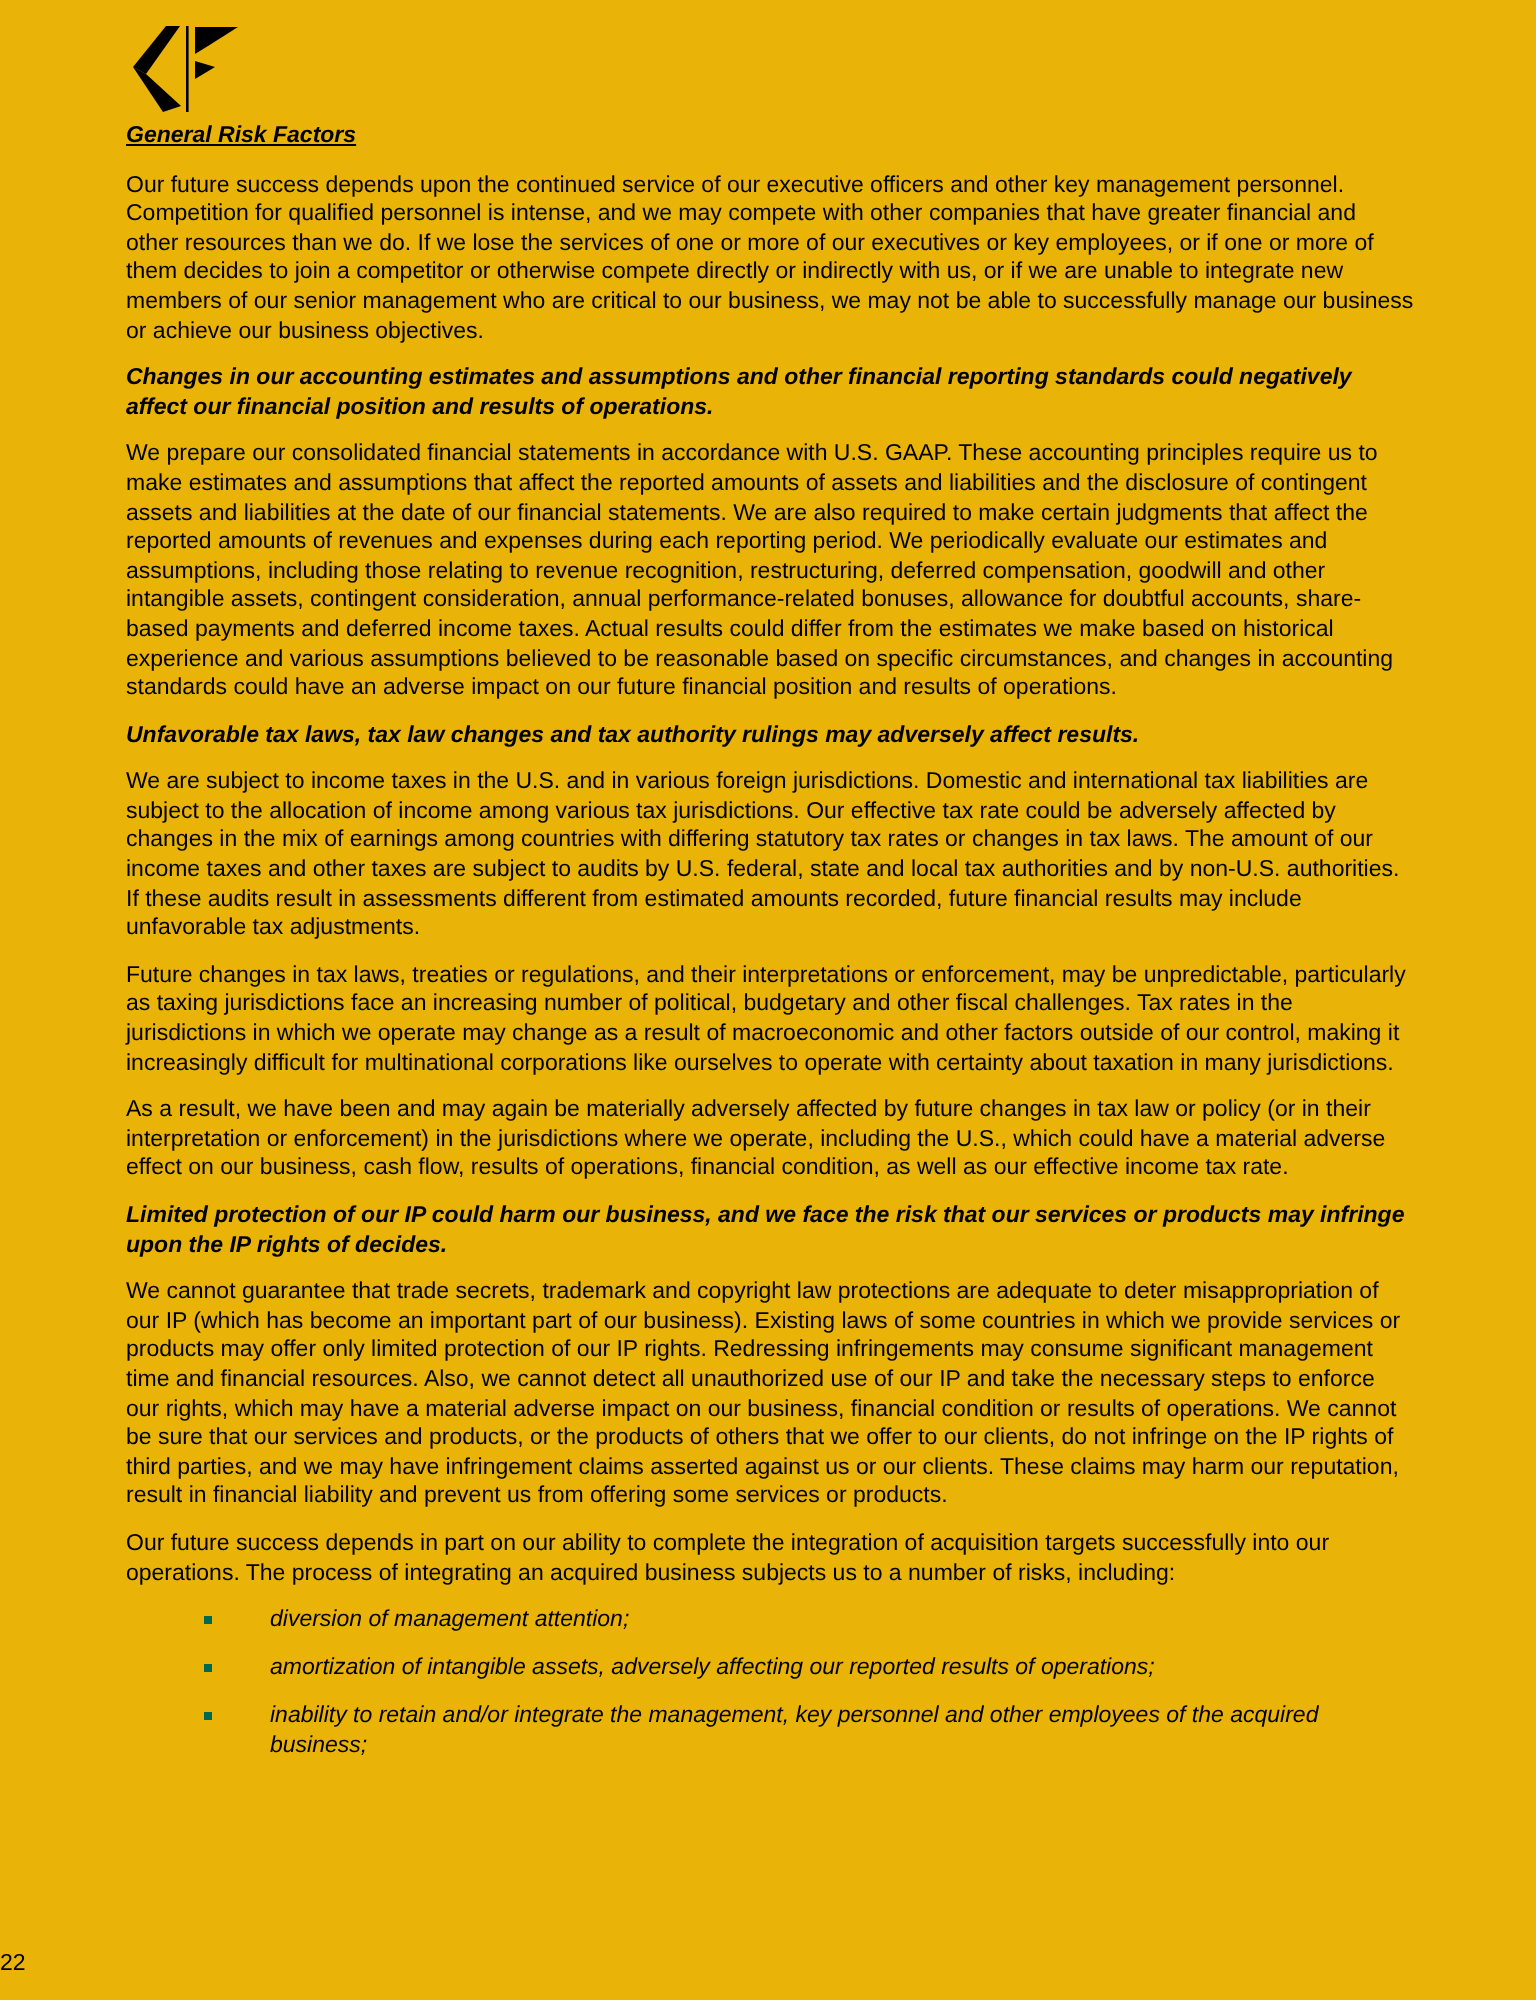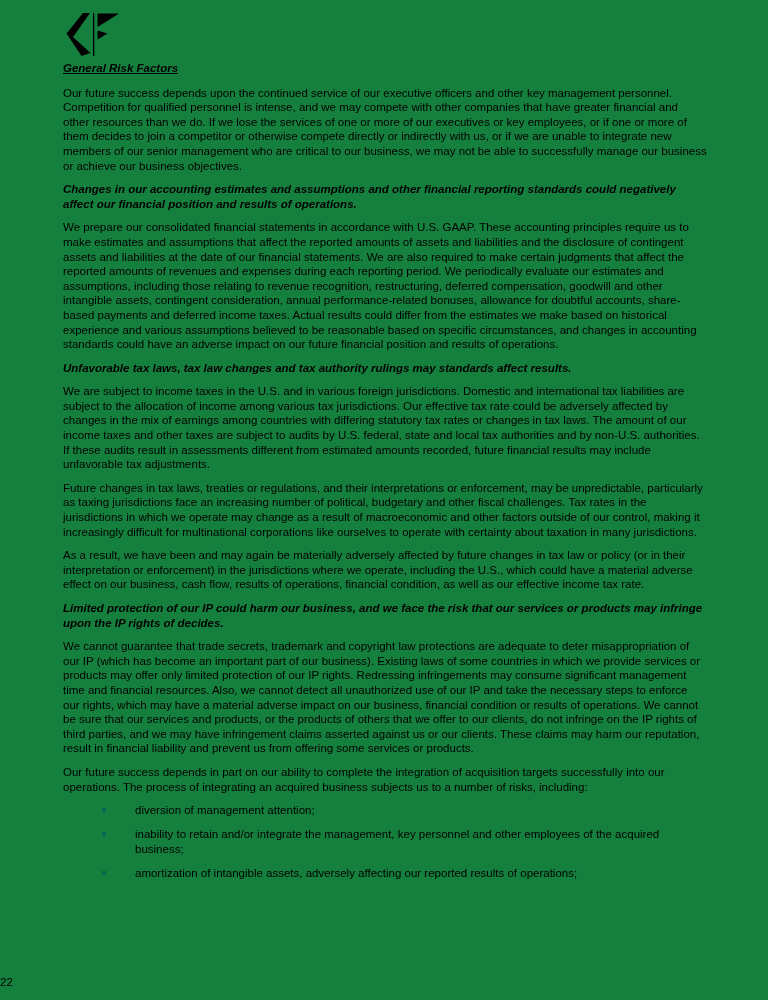--- a/index.html
+++ b/index.html
@@ -4,21 +4,21 @@
 <style>
   html, body {
     margin: 0;
     padding: 0;
     background: #ffffff;
   }
   .page {
     position: relative;
     width: 768px;
     height: 1000px;
-    background: #15803d;
+    background: #eab308;
     overflow: hidden;
     font-family: "Liberation Sans", sans-serif;
     color: #000000;
   }
   .logo {
     position: absolute;
     left: 66px;
     top: 13px;
     width: 58px;
     height: 43px;
@@ -43,20 +43,21 @@
     font-style: italic;
     margin: 0 0 9px 0;
   }
   .para {
     margin: 4px 0 9px 0;
   }
   .bullet-list {
     list-style: none;
     margin: 3px 0 9px 0;
     padding: 0;
+    font-style: italic;
   }
   .bullet-list li {
     position: relative;
     padding-left: 72px;
     margin-bottom: 9.5px;
   }
   .bullet-list li::before {
     content: "";
     position: absolute;
     left: 39px;
@@ -88,30 +89,30 @@
       <polygon points="31.5,17.5 41.5,20.5 31.5,26.5" fill="#000000"></polygon>
     </svg>
   </div>
 
   <div class="content">
     <p class="section-title">General Risk Factors</p>
     <div>
         <p class="para">Our future success depends upon the continued service of our executive officers and other key management personnel. Competition for qualified personnel is intense, and we may compete with other companies that have greater financial and other resources than we do. If we lose the services of one or more of our executives or key employees, or if one or more of them decides to join a competitor or otherwise compete directly or indirectly with us, or if we are unable to integrate new members of our senior management who are critical to our business, we may not be able to successfully manage our business or achieve our business objectives.</p>
         <p class="risk-heading">Changes in our accounting estimates and assumptions and other financial reporting standards could negatively affect our financial position and results of operations.</p>
         <p class="para">We prepare our consolidated financial statements in accordance with U.S. GAAP. These accounting principles require us to make estimates and assumptions that affect the reported amounts of assets and liabilities and the disclosure of contingent assets and liabilities at the date of our financial statements. We are also required to make certain judgments that affect the reported amounts of revenues and expenses during each reporting period. We periodically evaluate our estimates and assumptions, including those relating to revenue recognition, restructuring, deferred compensation, goodwill and other intangible assets, contingent consideration, annual performance-related bonuses, allowance for doubtful accounts, share-based payments and deferred income taxes. Actual results could differ from the estimates we make based on historical experience and various assumptions believed to be reasonable based on specific circumstances, and changes in accounting standards could have an adverse impact on our future financial position and results of operations.</p>
-        <p class="risk-heading">Unfavorable tax laws, tax law changes and tax authority rulings may standards affect results.</p>
+        <p class="risk-heading">Unfavorable tax laws, tax law changes and tax authority rulings may adversely affect results.</p>
         <p class="para">We are subject to income taxes in the U.S. and in various foreign jurisdictions. Domestic and international tax liabilities are subject to the allocation of income among various tax jurisdictions. Our effective tax rate could be adversely affected by changes in the mix of earnings among countries with differing statutory tax rates or changes in tax laws. The amount of our income taxes and other taxes are subject to audits by U.S. federal, state and local tax authorities and by non-U.S. authorities. If these audits result in assessments different from estimated amounts recorded, future financial results may include unfavorable tax adjustments.</p>
         <p class="para">Future changes in tax laws, treaties or regulations, and their interpretations or enforcement, may be unpredictable, particularly as taxing jurisdictions face an increasing number of political, budgetary and other fiscal challenges. Tax rates in the jurisdictions in which we operate may change as a result of macroeconomic and other factors outside of our control, making it increasingly difficult for multinational corporations like ourselves to operate with certainty about taxation in many jurisdictions.</p>
         <p class="para">As a result, we have been and may again be materially adversely affected by future changes in tax law or policy (or in their interpretation or enforcement) in the jurisdictions where we operate, including the U.S., which could have a material adverse effect on our business, cash flow, results of operations, financial condition, as well as our effective income tax rate.</p>
         <p class="risk-heading">Limited protection of our IP could harm our business, and we face the risk that our services or products may infringe upon the IP rights of decides.</p>
         <p class="para">We cannot guarantee that trade secrets, trademark and copyright law protections are adequate to deter misappropriation of our IP (which has become an important part of our business). Existing laws of some countries in which we provide services or products may offer only limited protection of our IP rights. Redressing infringements may consume significant management time and financial resources. Also, we cannot detect all unauthorized use of our IP and take the necessary steps to enforce our rights, which may have a material adverse impact on our business, financial condition or results of operations. We cannot be sure that our services and products, or the products of others that we offer to our clients, do not infringe on the IP rights of third parties, and we may have infringement claims asserted against us or our clients. These claims may harm our reputation, result in financial liability and prevent us from offering some services or products.</p>
         <p class="para">Our future success depends in part on our ability to complete the integration of acquisition targets successfully into our operations. The process of integrating an acquired business subjects us to a number of risks, including:</p>
         <ul class="bullet-list">
           <li>diversion of management attention;</li>
+          <li>amortization of intangible assets, adversely affecting our reported results of operations;</li>
           <li>inability to retain and/or integrate the management, key personnel and other employees of the acquired business;</li>
-          <li>amortization of intangible assets, adversely affecting our reported results of operations;</li>
         </ul>
       </div>
   </div>
 
   <div class="page-number">22</div>
 
 </div>
 
 </body></html>

